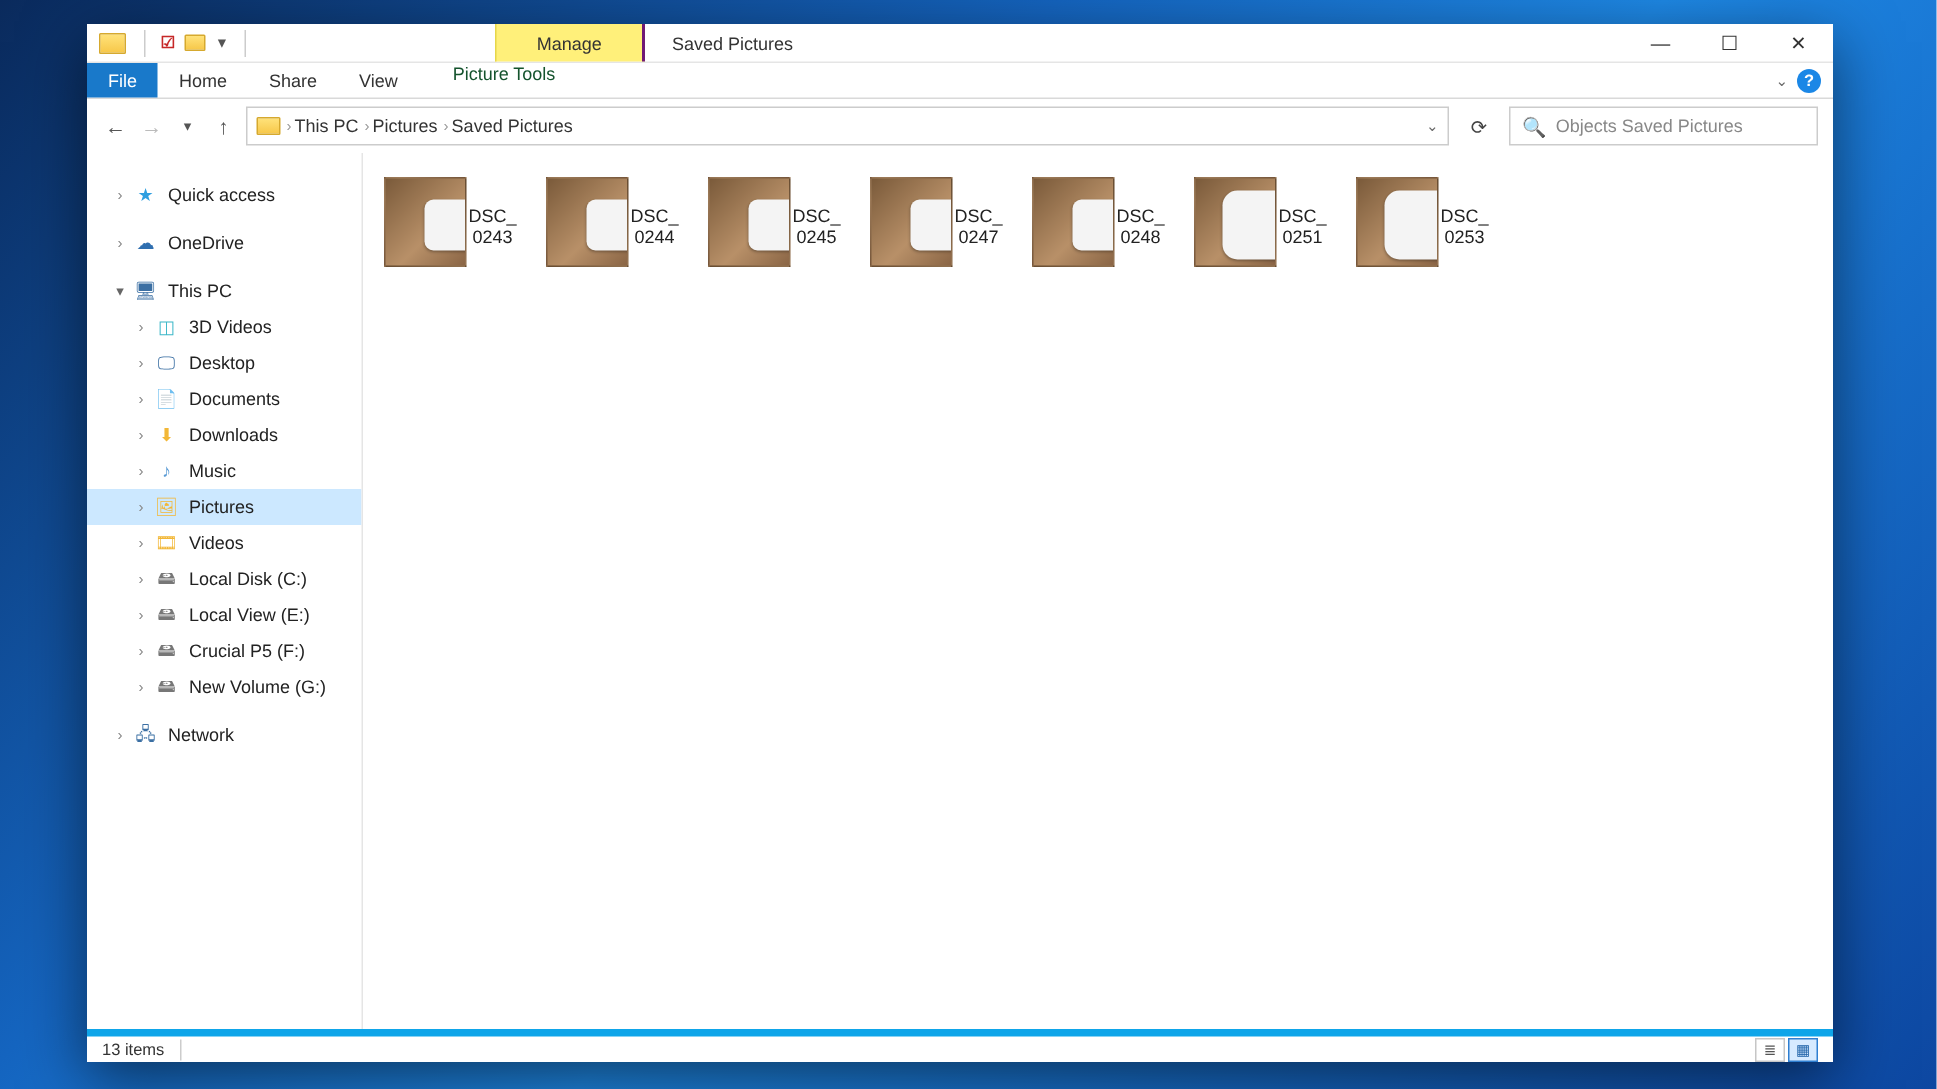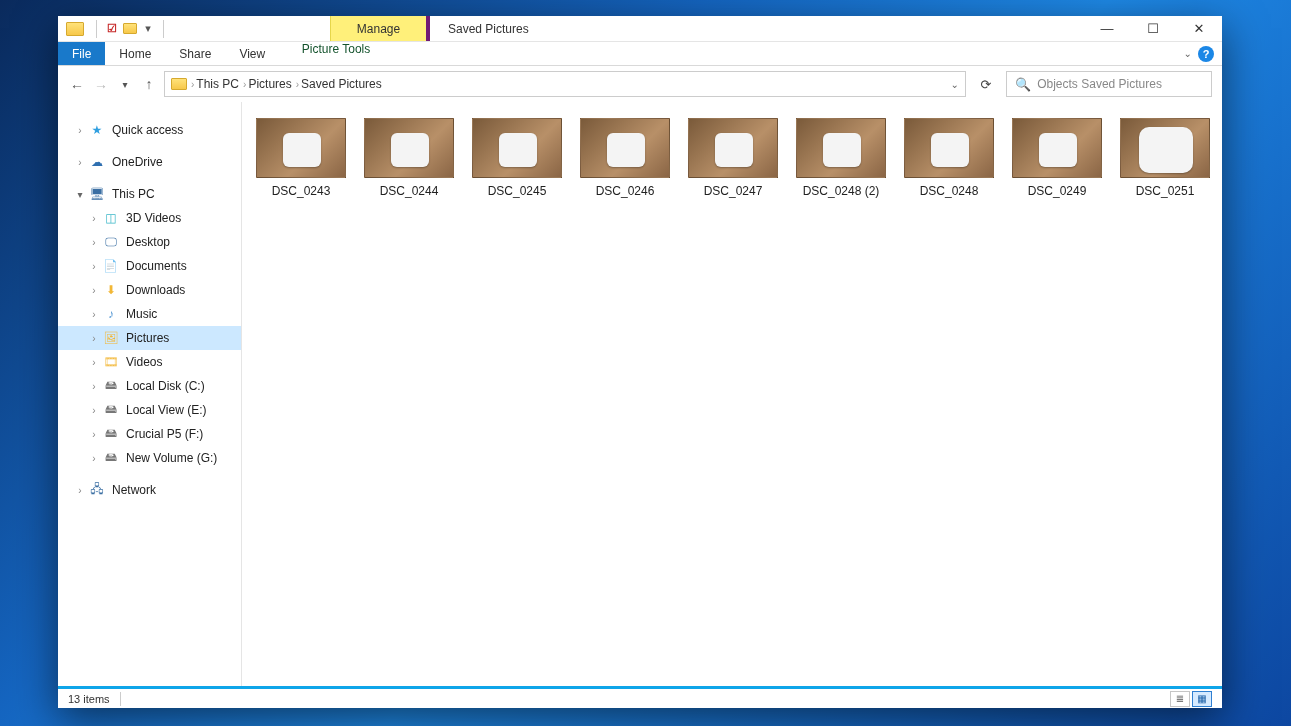--- a/index.html
+++ b/index.html
@@ -52,21 +52,21 @@
   }
   .qat .red-check {
     color:#c62828; font-weight:bold;
   }
   .manage-box {
     margin-left:160px;
     height:100%;
     width:100px;
     background:#fff07a;
     border-left:1px solid #e6d64a;
-    border-right:4px solid #701a75;
+    border-right:2px solid #701a75;
     display:flex;align-items:center;justify-content:center;
     font-size:12px;color:#333;
   }
   .titlebar .title {
     margin-left:18px;
     color:#333;
     font-size:12px;
   }
   .win-controls {
     margin-left:auto;
@@ -220,21 +220,21 @@
     overflow:auto;
   }
   .grid {
     display:flex;
     flex-wrap:wrap;
     gap:18px 18px;
     align-content:flex-start;
   }
   .thumb-item {
     width:90px;
-    display:flex;flex-direction:column;align-items:center;
+    display:flex;flex-direction:row;align-items:center;
     font-size:12px;color:#222;
   }
   .thumb {
     width:90px;height:60px;
     background:linear-gradient(135deg,#7a5a3a,#b89068 60%,#8a6545);
     border:1px solid rgba(0,0,0,0.15);
     position:relative;
     overflow:hidden;
   }
   .thumb::before {
@@ -251,21 +251,21 @@
   }
   .label {
     margin-top:6px;
     text-align:center;
     word-break:break-word;
   }
 
   
   .statusbar {
     height:22px;
-    border-top:3px solid #0ea5e9;
+    border-top:5px solid #0ea5e9;
     display:flex;align-items:center;
     padding:0 10px;
     font-size:11px;color:#333;
   }
   .statusbar .view-btns {
     margin-left:auto;
     display:flex;gap:2px;
   }
   .view-btn {
     width:20px;height:16px;
@@ -441,41 +441,33 @@
           <div class="thumb-item">
             <div class="thumb"></div>
             <div class="label">DSC_0244</div>
           </div>
           <div class="thumb-item">
             <div class="thumb"></div>
             <div class="label">DSC_0245</div>
           </div>
           <div class="thumb-item">
             <div class="thumb"></div>
-            <div class="label">DSC_0246</div>
-          </div>
-          <div class="thumb-item">
-            <div class="thumb"></div>
             <div class="label">DSC_0247</div>
-          </div>
-          <div class="thumb-item">
-            <div class="thumb"></div>
-            <div class="label">DSC_0248 (2)</div>
           </div>
           <div class="thumb-item">
             <div class="thumb"></div>
             <div class="label">DSC_0248</div>
           </div>
           <div class="thumb-item">
-            <div class="thumb"></div>
-            <div class="label">DSC_0249</div>
-          </div>
-          <div class="thumb-item">
             <div class="thumb big"></div>
             <div class="label">DSC_0251</div>
+          </div>
+          <div class="thumb-item">
+            <div class="thumb big"></div>
+            <div class="label">DSC_0253</div>
           </div>
         </div>
     </div>
   </div>
 
   <div class="statusbar">
     <span>13 items</span>
     <span style="width:1px;height:14px;background:#ccc;margin:0 10px;"></span>
     <div class="view-btns">
       <div class="view-btn">≣</div>

